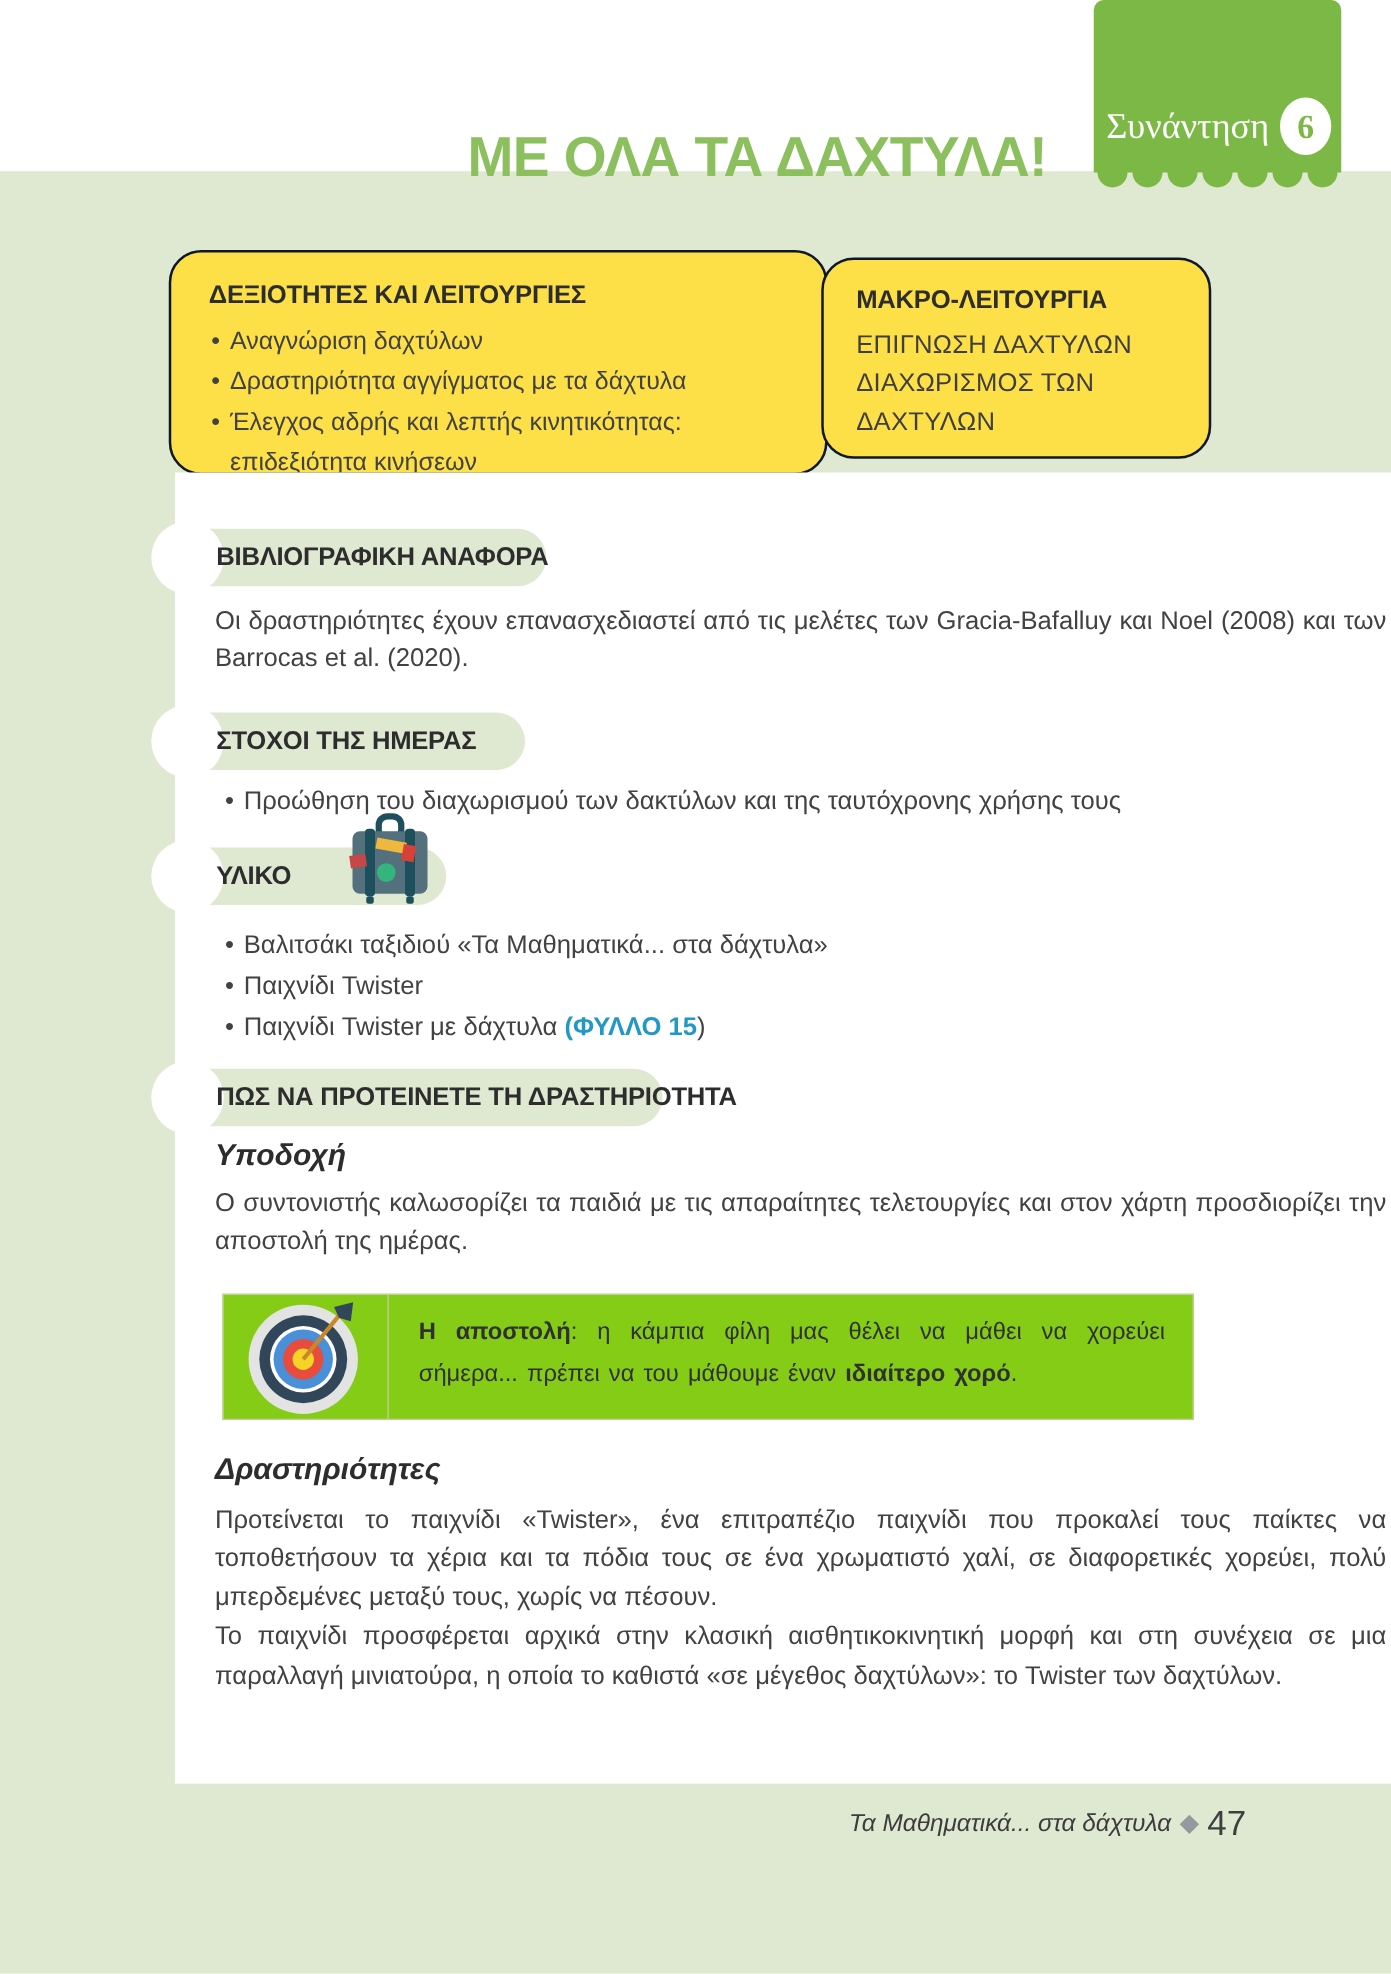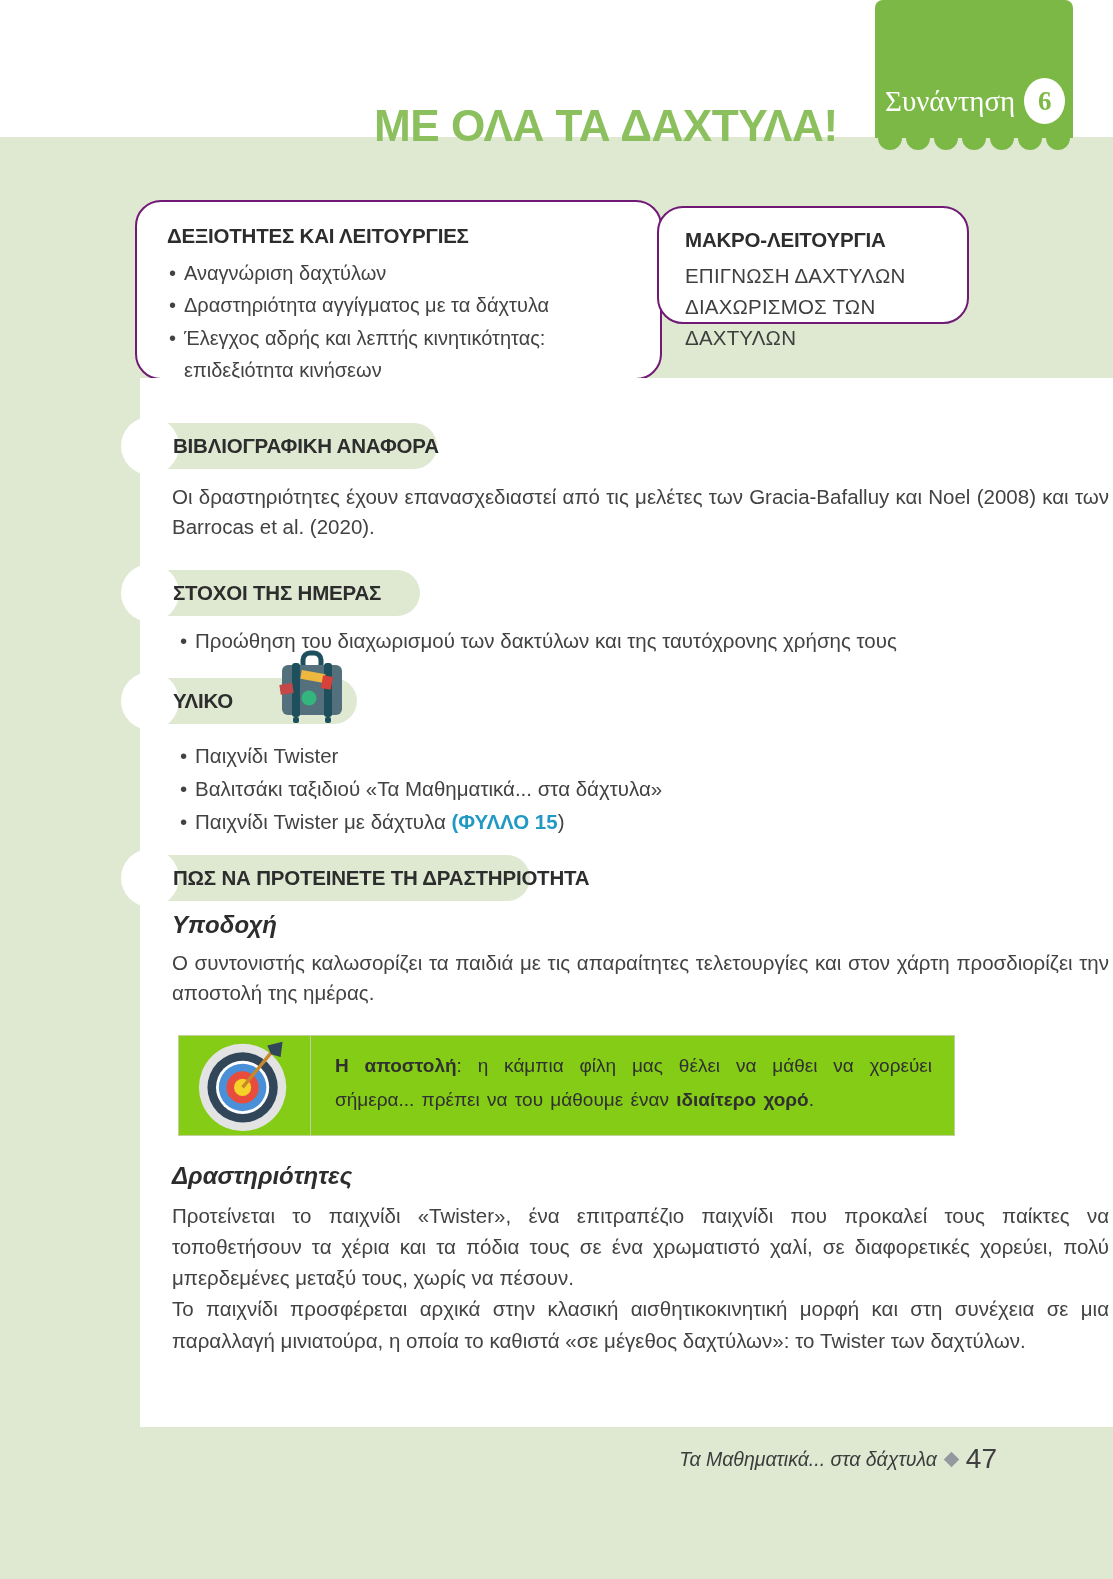--- a/index.html
+++ b/index.html
@@ -25,23 +25,23 @@
   .badge{position:absolute;left:875px;top:0;width:198px;}
   .badge-body{position:relative;height:138px;background:var(--accent-green);border-radius:8px 8px 0 0;
     display:flex;align-items:flex-end;justify-content:flex-end;padding:0 8px 14px 10px;gap:9px;}
   .badge-label{color:#fff;font-family:"Liberation Serif", serif;font-size:29px;line-height:46px;}
   .badge-circle{width:46px;height:46px;border-radius:50%;background:#fff;display:flex;align-items:center;justify-content:center;
     color:var(--accent-green);font-family:"Liberation Serif", serif;font-weight:bold;font-size:27px;}
   .scallops{display:flex;justify-content:space-between;padding:0 3px;margin-top:-1px;}
   .scallop{width:24px;height:13px;background:var(--accent-green);border-radius:0 0 13px 13px;}
 
   
-  .outline-box{position:absolute;background:#ffffff;border:2px solid #701a75;border-radius:26px;padding:22px 30px;}
+  .outline-box{position:absolute;background:#fde047;border:2px solid #0f172a;border-radius:26px;padding:22px 30px;}
   .box-skills{left:135px;top:200px;width:527px;height:180px;}
-  .box-macro{left:657px;top:206px;width:312px;height:118px;padding:20px 26px;}
+  .box-macro{left:657px;top:206px;width:312px;height:161px;padding:20px 26px;}
   .box-title{font-size:20.5px;font-weight:bold;color:var(--ink);letter-spacing:-0.2px;margin-bottom:9px;}
   .box-list{list-style:none;font-size:20px;color:var(--body-ink);line-height:1.62;}
   .box-list li{position:relative;padding-left:17px;}
   .box-list li::before{content:"\2022";position:absolute;left:2px;color:var(--body-ink);}
   .macro-lines{font-size:20.5px;color:#3f3f3f;line-height:1.5;letter-spacing:0.2px;}
 
   
   .panel{position:absolute;left:140px;top:378px;width:988px;height:1049px;background:#fff;}
 
   .pill{position:absolute;left:0;height:46px;background:var(--page-green);border-radius:0 23px 23px 0;
@@ -141,22 +141,22 @@
       <rect x="14" y="13" width="8" height="54" rx="3" fill="#1d4f5c"></rect>
       <rect x="46" y="13" width="8" height="54" rx="3" fill="#1d4f5c"></rect>
       <rect x="15" y="67" width="6" height="6" rx="2" fill="#1d4f5c"></rect>
       <rect x="47" y="67" width="6" height="6" rx="2" fill="#1d4f5c"></rect>
       <rect x="23" y="22" width="24" height="9" fill="#edb83d" transform="rotate(10 35 26)"></rect>
       <rect x="44" y="26" width="10" height="13" fill="#d8403a" transform="rotate(10 49 32)"></rect>
       <rect x="2" y="34" width="13" height="10" fill="#c64747" transform="rotate(-8 8 39)"></rect>
       <circle cx="31" cy="48" r="7.5" fill="#35b57e"></circle>
     </svg>
     <ul class="bullet-list" style="top:362px;">
+      <li><span>Βαλιτσάκι ταξιδιού «Τα Μαθηματικά... στα δάχτυλα»</span></li>
       <li><span>Παιχνίδι Twister</span></li>
-      <li><span>Βαλιτσάκι ταξιδιού «Τα Μαθηματικά... στα δάχτυλα»</span></li>
       <li><span>Παιχνίδι Twister με δάχτυλα </span><span class="sheet-ref">(ΦΥΛΛΟ 15</span><span>)</span></li>
     </ul>
 
     <div class="pill" style="top:477px;width:390px;">
       <span class="pill-text">ΠΩΣ ΝΑ ΠΡΟΤΕΙΝΕΤΕ ΤΗ ΔΡΑΣΤΗΡΙΟΤΗΤΑ</span>
     </div>
     <div class="sub-heading" style="top:533px;">Υποδοχή</div>
     <p class="body-copy" style="top:570px;">Ο συντονιστής καλωσορίζει τα παιδιά με τις απαραίτητες τελετουργίες και στον χάρτη προσδιορίζει την αποστολή της ημέρας.</p>
 
     <div class="mission-box">

